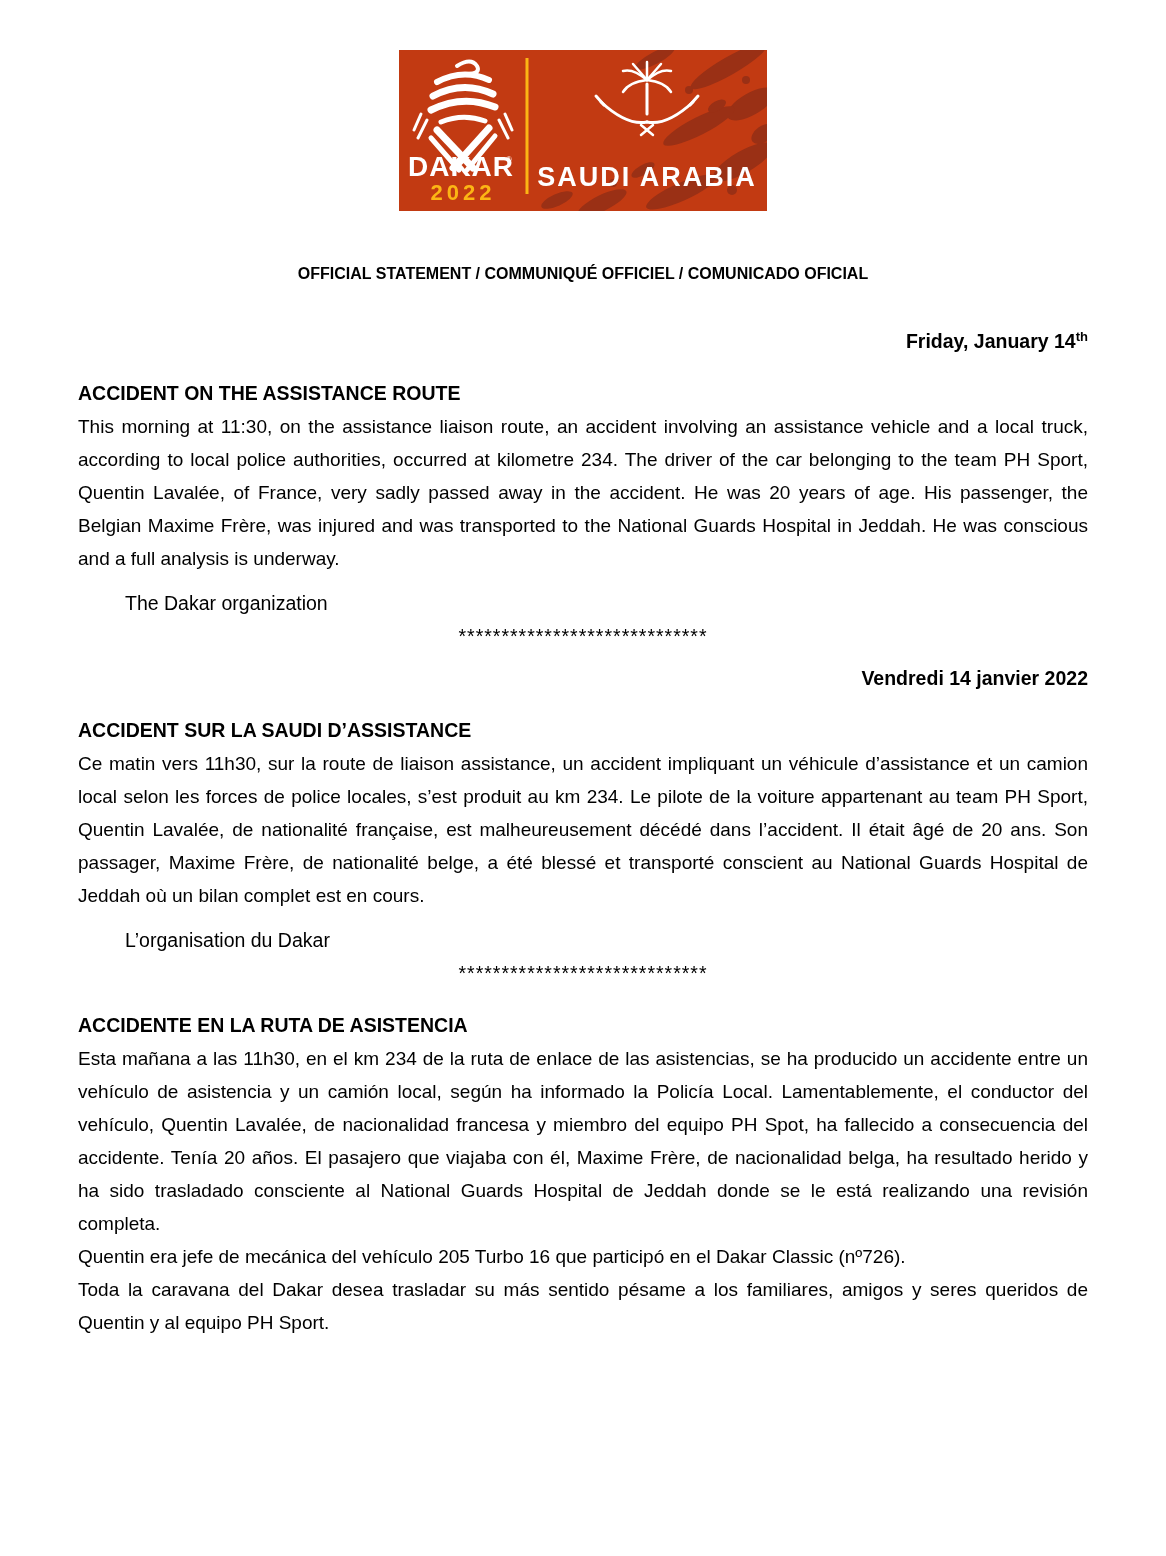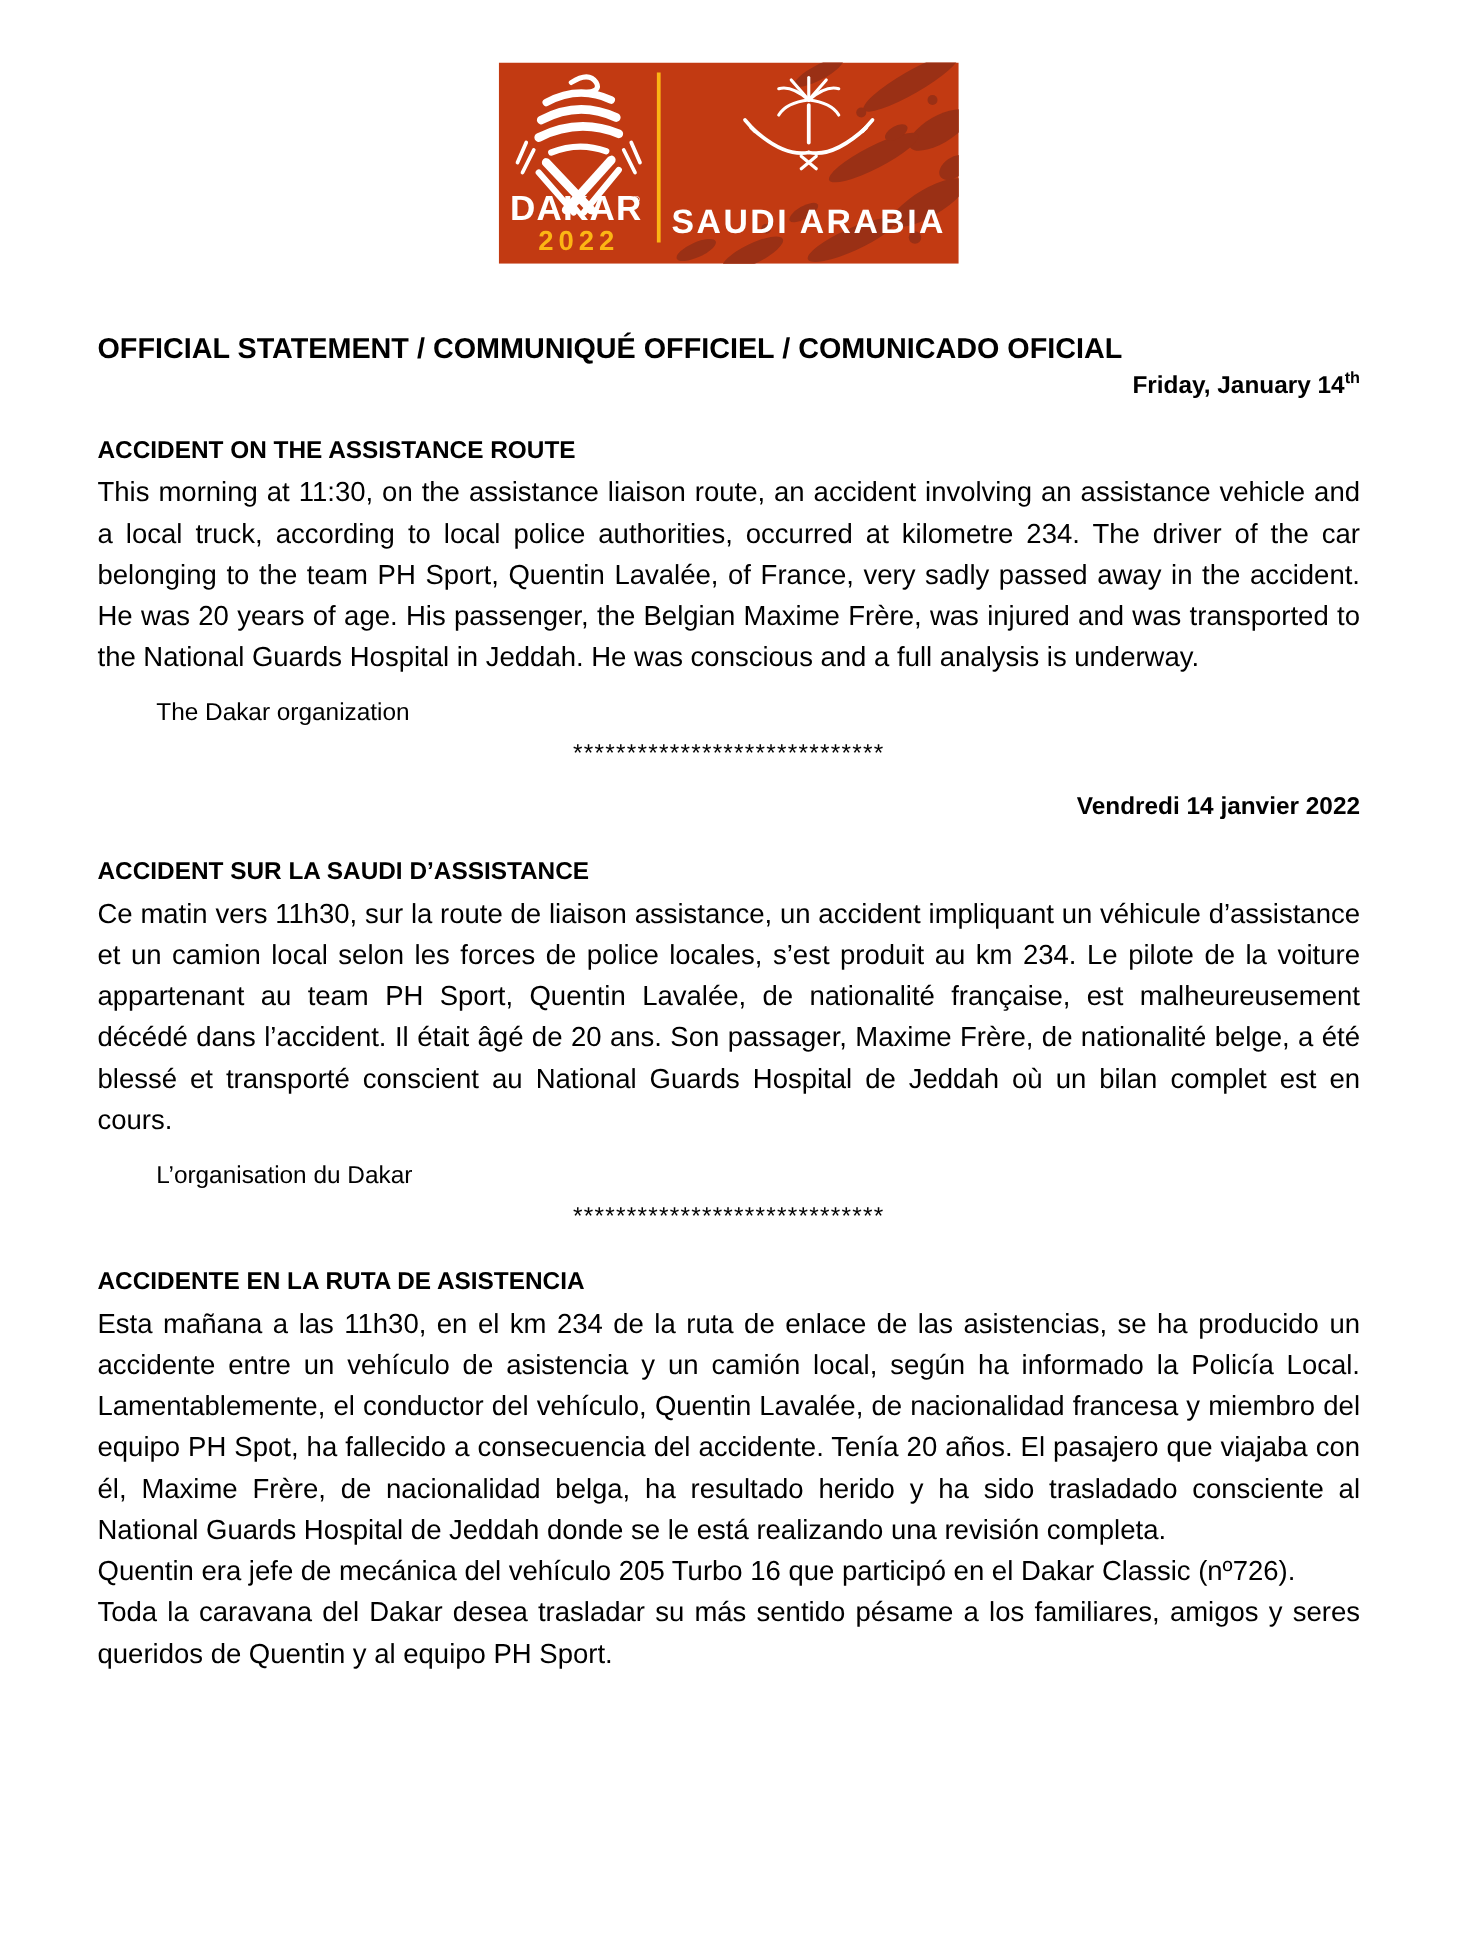--- a/index.html
+++ b/index.html
@@ -55,45 +55,46 @@
   }
   .country-text {
     fill: var(--logo-white);
     font-family: "Liberation Sans", sans-serif;
     font-weight: bold;
     font-size: 27px;
     letter-spacing: 2px;
   }
   .doc-title {
     margin-top: 54px;
-    font-size: 23px;
+    font-size: 16px;
     font-weight: bold;
+    text-align: center;
     letter-spacing: 0px;
   }
   .date-line {
     font-size: 19.5px;
     font-weight: bold;
     text-align: right;
     line-height: 33px;
   }
   .date-line sup {
     font-size: 13px;
     vertical-align: super;
     line-height: 0;
   }
-  .date-en { }
+  .date-en { margin-top: 42px; }
   .date-next { margin-top: 9px; }
   .section-heading {
     margin-top: 19px;
     font-size: 19.5px;
     font-weight: bold;
     line-height: 33px;
   }
   .body-para {
-    font-size: 22px;
+    font-size: 19px;
     line-height: 33px;
     text-align: justify;
   }
   .signoff {
     margin-top: 12px;
     font-size: 19.5px;
     line-height: 33px;
     margin-left: 47px;
   }
   .separator {

